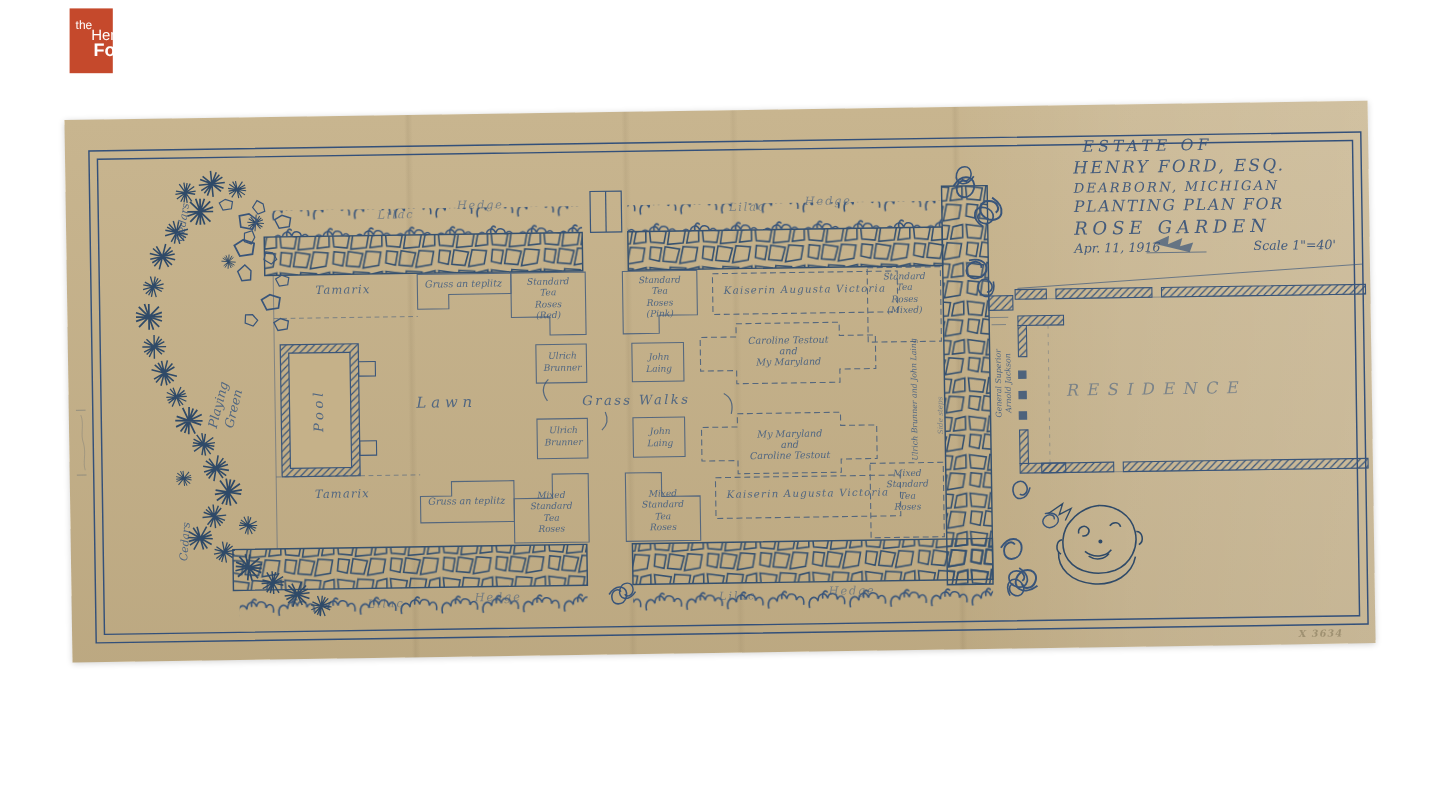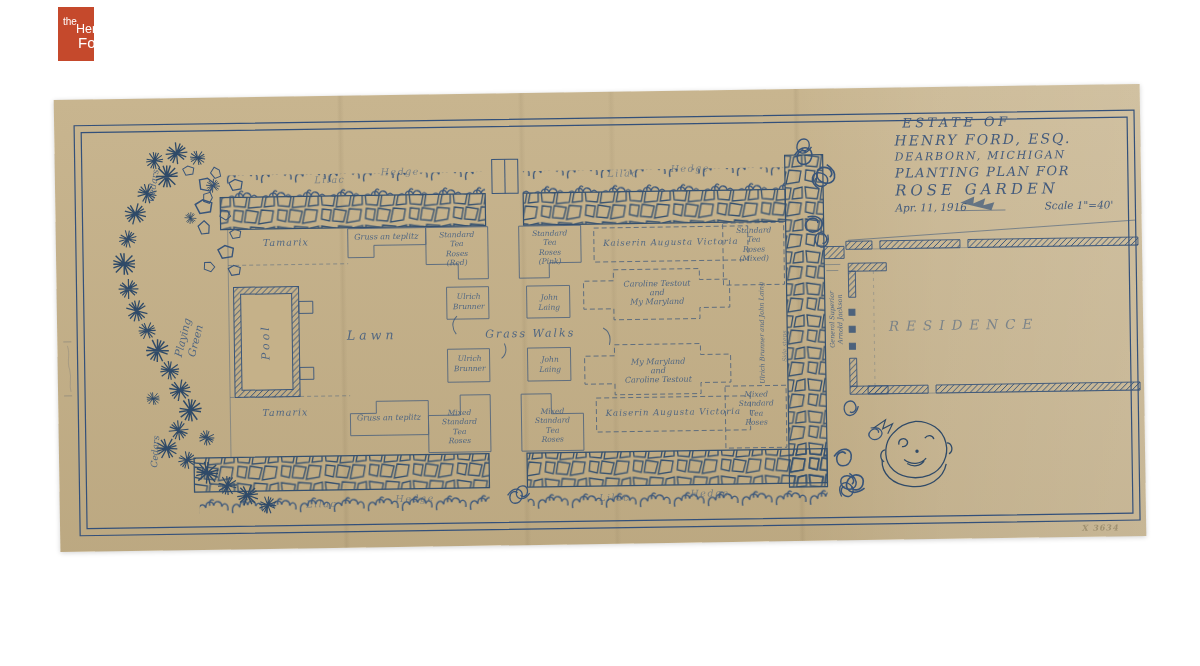--- a/index.html
+++ b/index.html
@@ -4,21 +4,21 @@
 <style>
   html,body{margin:0;padding:0;}
   body{width:1200px;height:666px;position:relative;background:#ffffff;overflow:hidden;
        font-family:"Liberation Sans",sans-serif;}
 
   
   .logo{position:absolute;left:14px;top:7px;width:36px;height:54px;background:#c5492c;margin-left:44px;}
   .logo span{position:absolute;color:#fff;line-height:1;}
   .logo-the{left:5px;top:10px;font-size:10px;font-weight:400;}
   .logo-henry{left:18px;top:16px;font-size:12.5px;font-weight:400;}
-  .logo-ford{left:20px;top:28px;font-size:15px;font-weight:400;}
+  .logo-ford{left:20px;top:28px;font-size:15px;font-weight:700;}
 
   
   .paper{position:absolute;left:57px;top:92px;width:1086px;height:452px;
     transform:rotate(-0.85deg);transform-origin:50% 50%;
     background:
       linear-gradient(90deg,rgba(80,65,40,0) 283px,rgba(80,65,40,.08) 286px,rgba(80,65,40,0) 290px),
       linear-gradient(90deg,rgba(80,65,40,0) 464px,rgba(80,65,40,.07) 467px,rgba(80,65,40,0) 471px),
       linear-gradient(90deg,rgba(80,65,40,0) 554px,rgba(80,65,40,.06) 557px,rgba(80,65,40,0) 561px),
       linear-gradient(90deg,rgba(80,65,40,0) 739px,rgba(80,65,40,.08) 742px,rgba(80,65,40,0) 746px),
       linear-gradient(90deg,rgba(255,255,255,0) 742px,rgba(255,255,255,.10) 880px,rgba(255,255,255,.16) 1086px),

